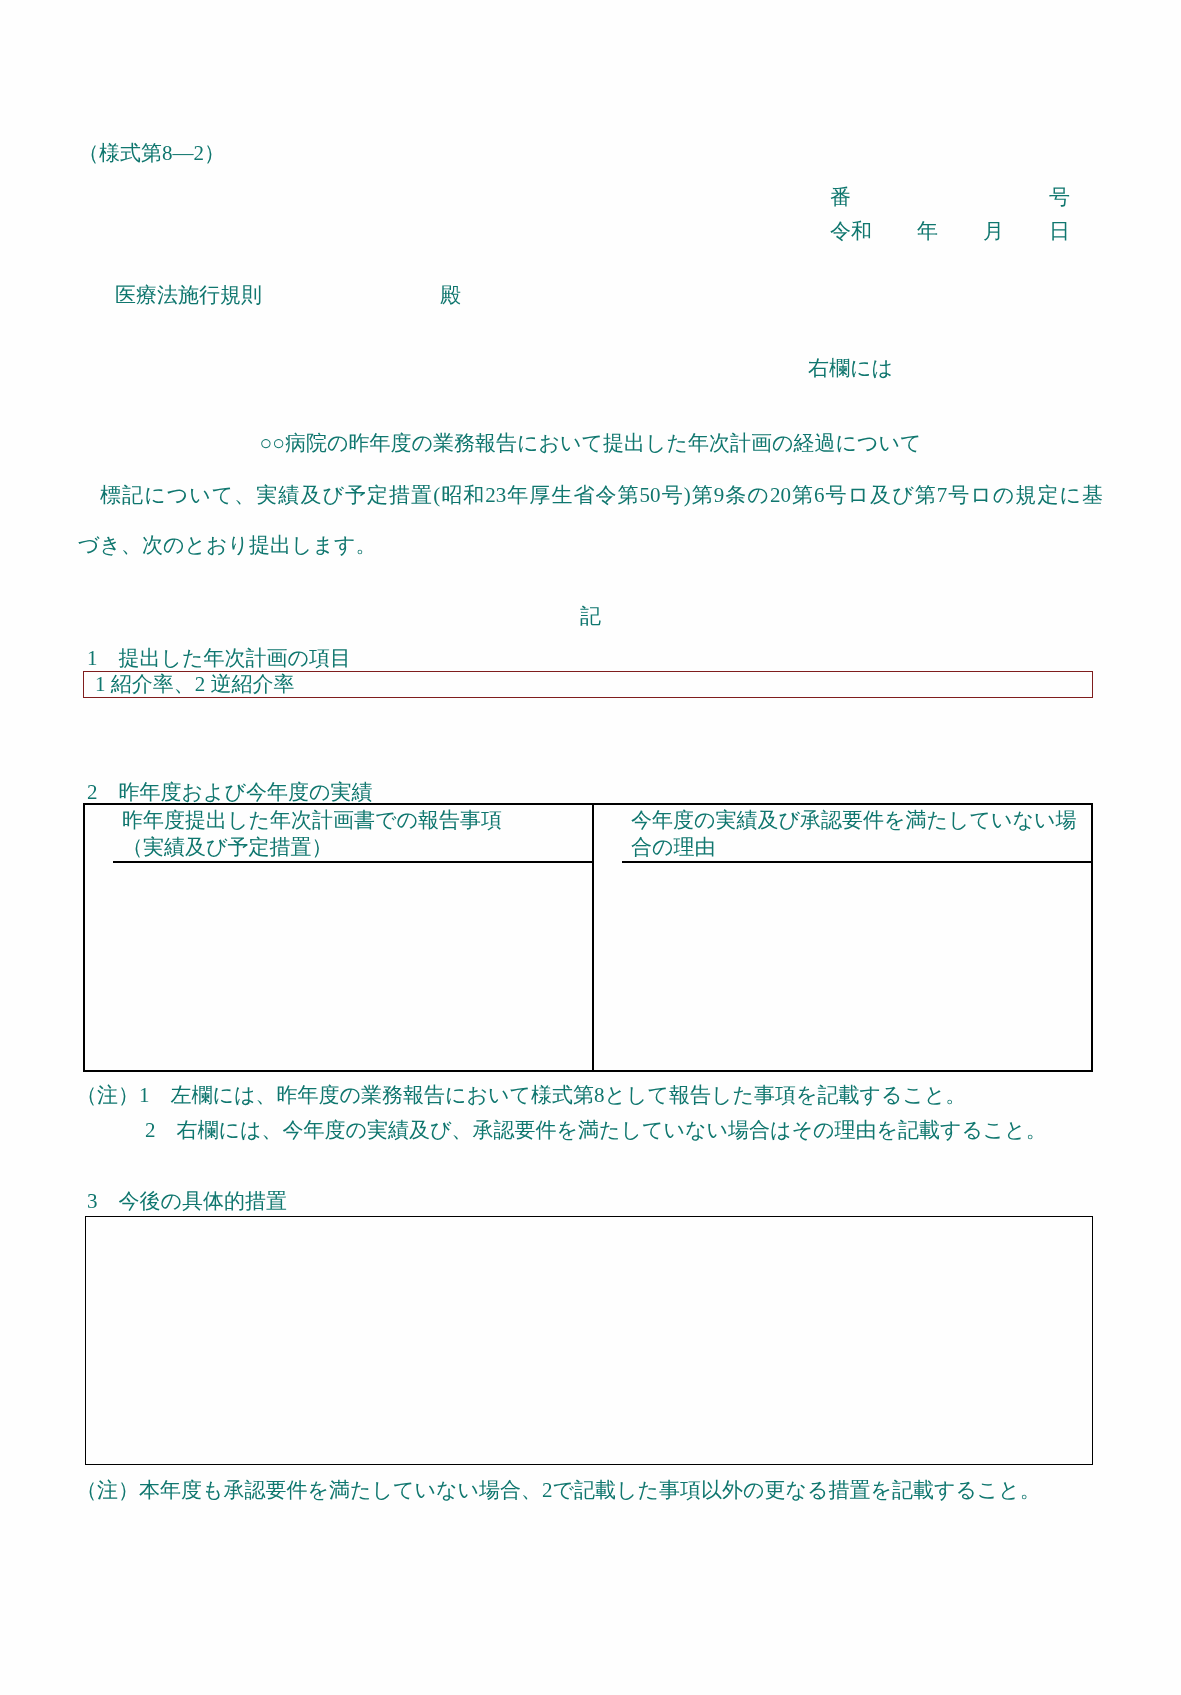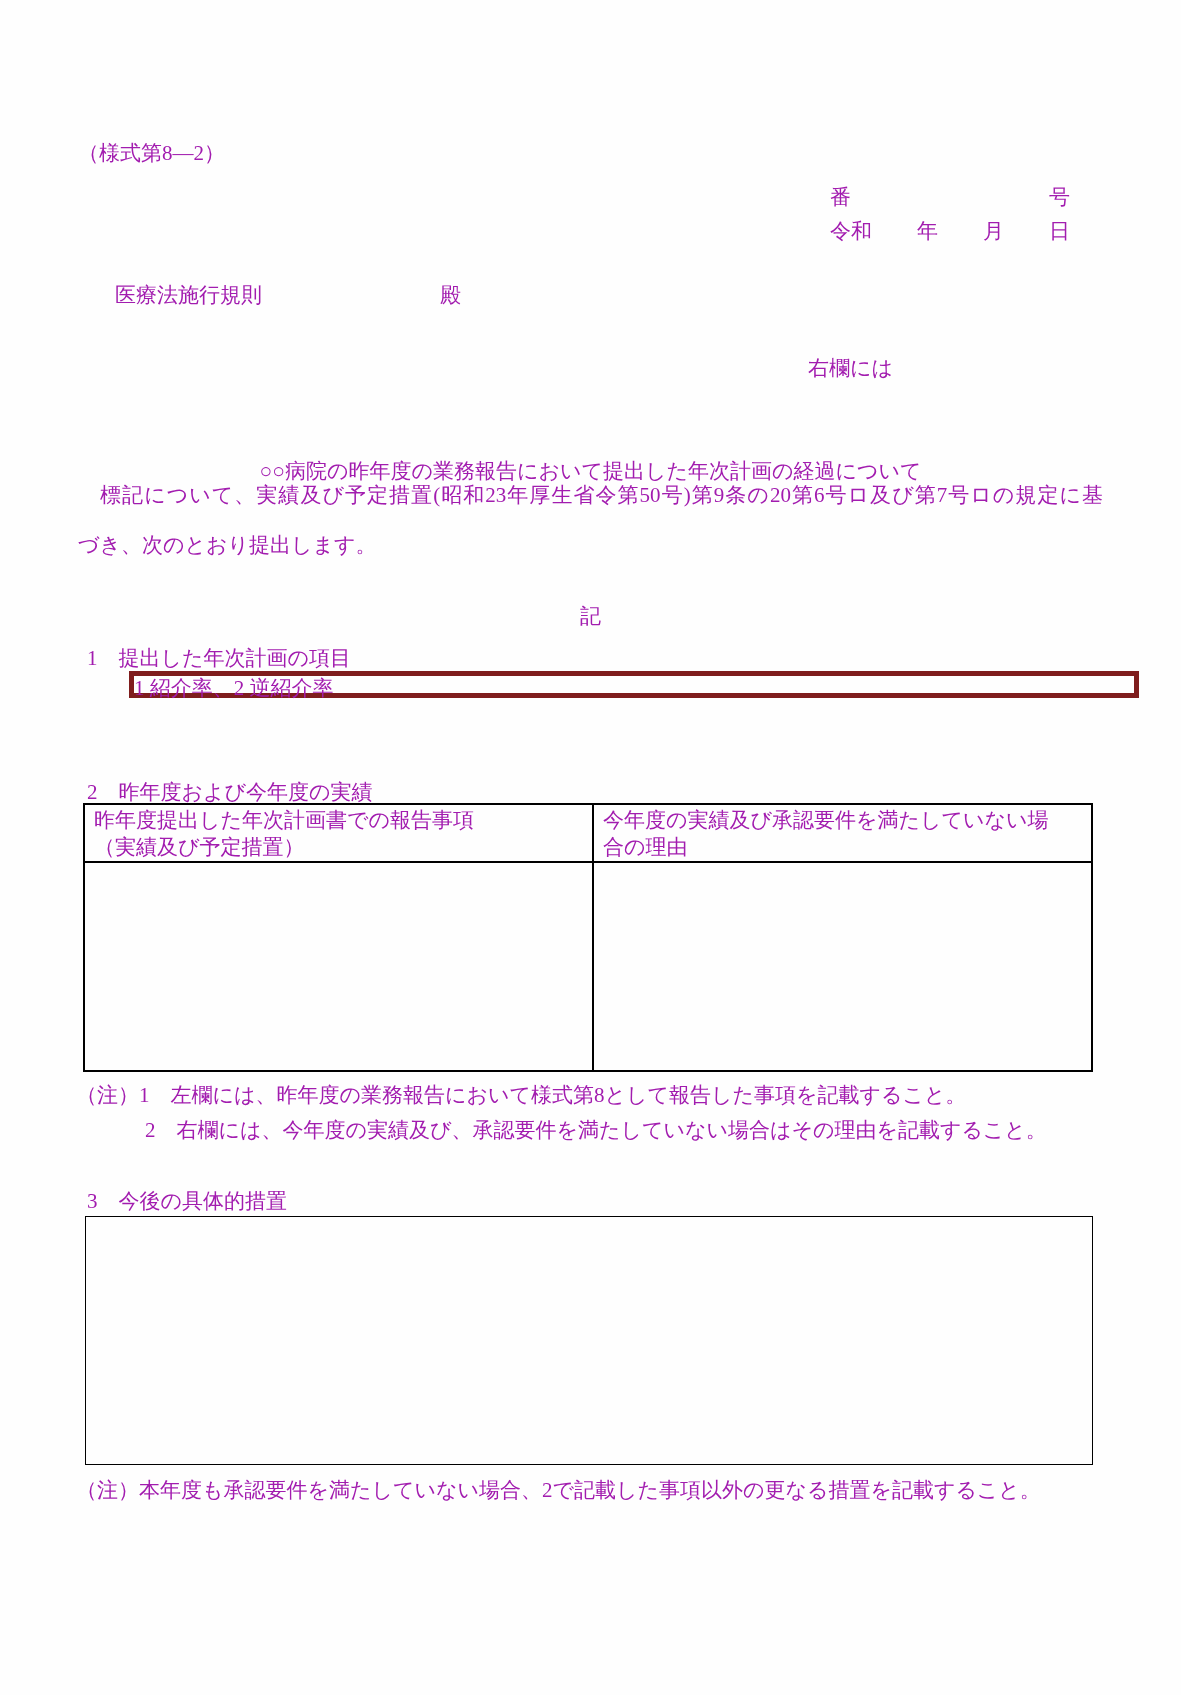--- a/index.html
+++ b/index.html
@@ -5,21 +5,21 @@
   html, body {
     margin: 0;
     padding: 0;
     background: #ffffff;
   }
   .page {
     position: relative;
     width: 1181px;
     height: 1695px;
     background: #fefefe;
-    color: #a21caf;
+    color: #0f766e;
     font-family: "Liberation Serif", "DejaVu Serif", serif;
     font-size: 21px;
     line-height: 27px;
     overflow: hidden;
   }
   .abs { position: absolute; }
 
   .form-label { left: 78px; top: 140px; }
 
   .number-line {
@@ -32,63 +32,62 @@
   }
 
   .addressee { left: 115px; top: 282px; width: 500px; }
   .addressee .honorific { position: absolute; left: 325px; top: 0; }
 
   .issuer { left: 808px; top: 355px; }
 
   .doc-title {
     left: 78px; top: 430px; width: 1025px;
     text-align: center;
-    margin-top: 28px;
   }
 
   .body-line1 {
     left: 78px; top: 482px; width: 1025px;
     text-align: justify;
     text-align-last: justify;
     white-space: nowrap;
   }
   .body-line2 { left: 78px; top: 532px; }
 
   .record-marker {
     left: 78px; top: 603px; width: 1025px;
     text-align: center;
   }
 
   .s1-heading { left: 87px; top: 645px; }
   .s1-box {
     left: 83px; top: 671px; width: 1010px; height: 27px;
-    border: 5px solid #7f1d1d;
+    border: 1px solid #7f1d1d;
     box-sizing: border-box;
+    padding-left: 11px;
     line-height: 25px;
-    margin-left: 46px;
   }
   .s1-note { left: 76px; top: 708px; }
 
   .s2-heading { left: 87px; top: 779px; text-align: center; }
 
   .s2-table {
     left: 83px; top: 803px; width: 1010px; height: 269px;
     border: 2px solid #000000;
     box-sizing: border-box;
     display: grid;
     grid-template-columns: 50.6% 49.4%;
     grid-template-rows: 58px 1fr;
   }
   .s2-table .cell {
     box-sizing: border-box;
     padding: 2px 8px 2px 9px;
     white-space: pre-line;
   }
   .s2-table .col-left { border-right: 2px solid #000000; }
-  .s2-table .row-header { border-bottom: 2px solid #000000; }
+  .s2-table .row-header { border-bottom: 2px solid #000000; margin-left: 28px; }
 
   .s2-note1 { left: 76px; top: 1082px; }
   .s2-note2 { left: 145px; top: 1117px; }
 
   .s3-heading { left: 87px; top: 1188px; }
   .s3-box {
     left: 85px; top: 1216px; width: 1008px; height: 249px;
     border: 1px solid #000000;
     box-sizing: border-box;
   }

